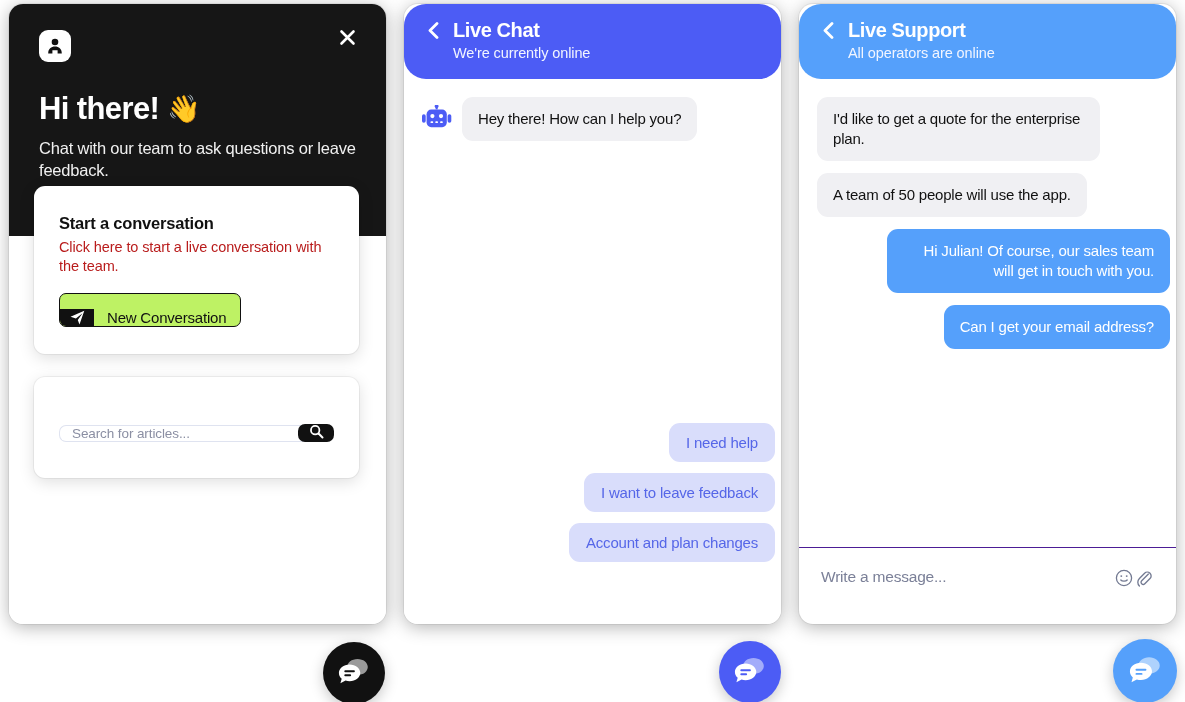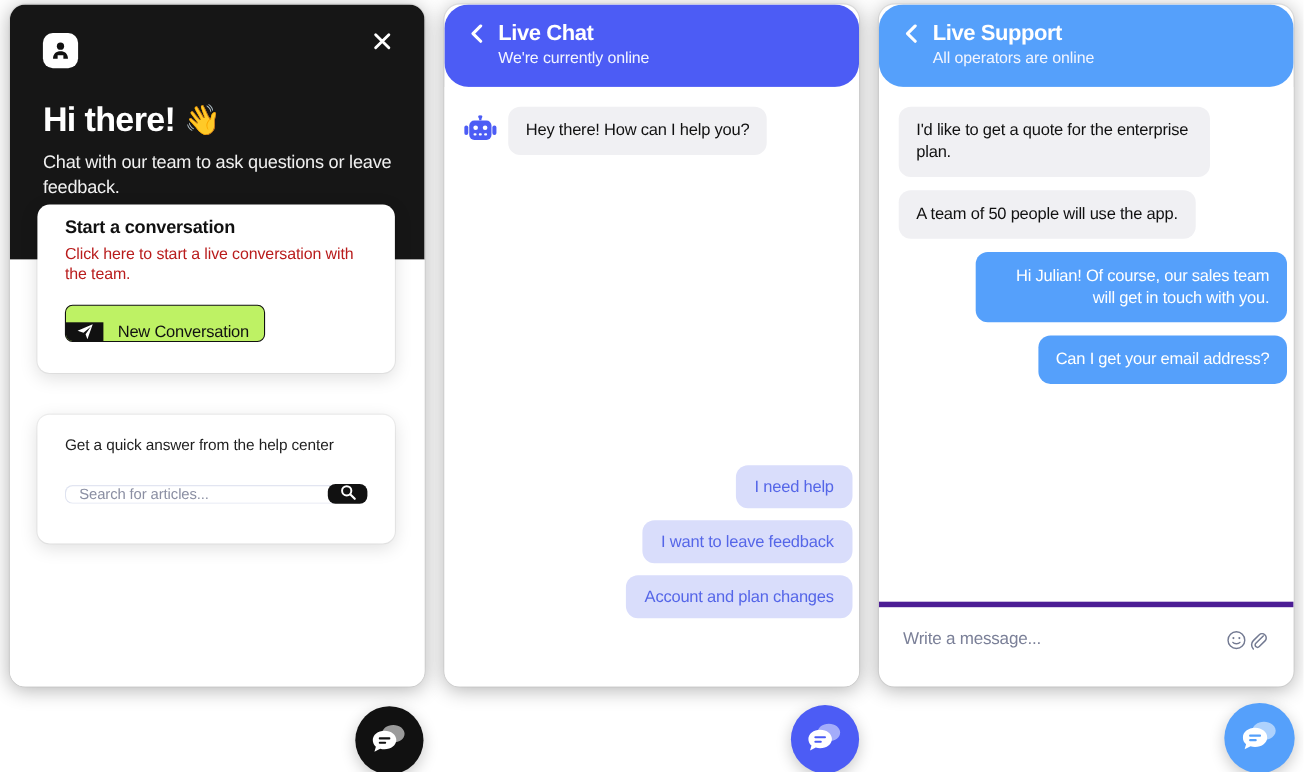--- a/index.html
+++ b/index.html
@@ -95,21 +95,21 @@
     background: #ffffff;
   }
 
   .float-card {
     position: absolute;
     left: 25px;
     width: 325px;
     background: #ffffff;
     border-radius: 11px;
     box-shadow: 0 4px 16px rgba(0,0,0,0.13), 0 0 0 1px rgba(0,0,0,0.05);
-    padding: 12px 25px 24px 25px;
+    padding: 28px 25px 24px 25px;
   }
 
   #card-start-conversation { top: -50px; }
   #card-help-center { top: 141px; padding: 19px 25px 22px 25px; }
 
   .card-heading {
     font-size: 16.5px;
     font-weight: bold;
     color: #111111;
     letter-spacing: -0.2px;
@@ -293,21 +293,21 @@
     padding: 11px 17px;
     border-radius: 11px;
     cursor: pointer;
     letter-spacing: -0.2px;
     border: none;
     font-family: "Liberation Sans", sans-serif;
   }
 
   .composer {
     flex: none;
-    border-top: 5px solid #4c1d95;
+    border-top: 1px solid #4c1d95;
     height: 77px;
     display: flex;
     align-items: flex-start;
     padding: 20px 22px 0 22px;
     gap: 0;
   }
   .composer-input {
     flex: 1;
     border: none;
     outline: none;
@@ -391,21 +391,20 @@
           <span class="new-conv-icon">
             <svg width="17" height="17" viewBox="0 0 18 18" aria-hidden="true">
               <path d="M16.2 1.8 L1.6 8.2 L7.3 10.1 L14.3 4.4 L9.3 11.6 L11.1 16.4 Z" fill="#ffffff"></path>
             </svg>
           </span>
           <span class="new-conv-label">New Conversation</span>
         </div>
       </div>
 
       <div class="float-card" id="card-help-center">
-        <div class="help-label">Get a quick answer from the help center</div>
         <div class="search-row">
           <input class="search-input" type="text" placeholder="Search for articles..." style="">
           <button class="search-btn">
             <span>
               <svg width="15" height="15" viewBox="0 0 16 16" aria-hidden="true">
                 <circle cx="6.6" cy="6.6" r="4.5" fill="none" stroke="#ffffff" stroke-width="1.9"></circle>
                 <path d="M10.2 10.2 L14.4 14.4" stroke="#ffffff" stroke-width="2.1" stroke-linecap="round"></path>
               </svg>
             </span>
           </button>

